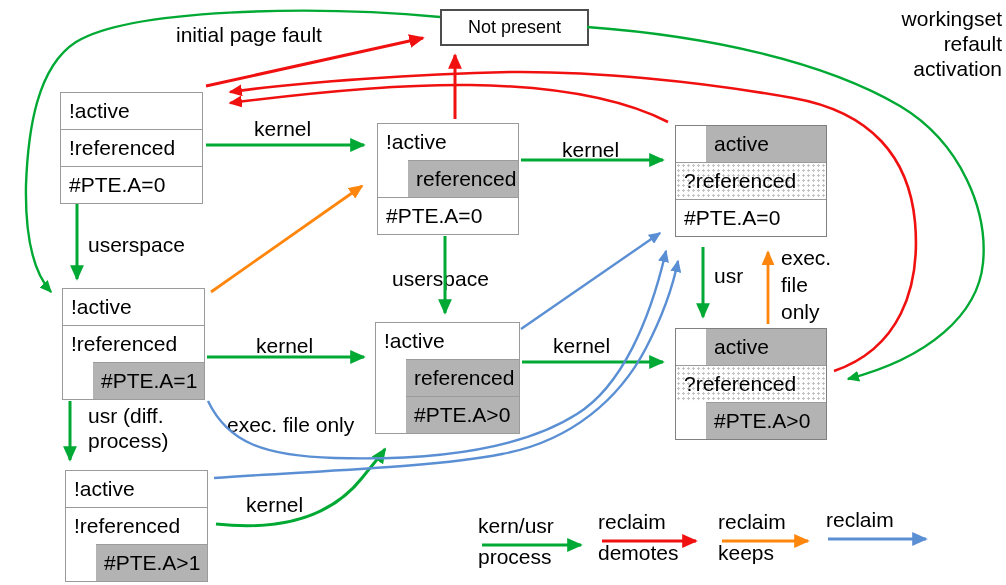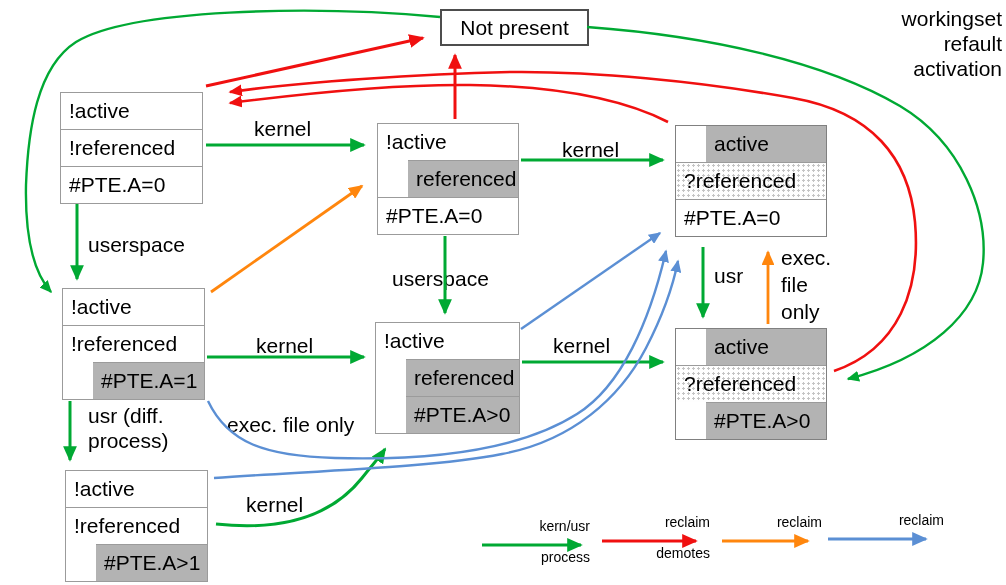--- a/index.html
+++ b/index.html
@@ -11,26 +11,26 @@
   .state-box{position:absolute;background:#fff;border:1px solid #9b9b9b;}
   .state-row{height:36px;line-height:36px;font-size:21px;padding:0 0 0 8px;
     border-top:1px solid #9b9b9b;background:#fff;white-space:nowrap;}
   .state-row:first-child{border-top:none;}
   .row-gray{background:#b3b3b3;margin-left:30px;}
   .row-stipple{background-color:#fefefe;
     background-image:radial-gradient(circle,#c4c4c4 1px,transparent 1.3px);
     background-size:5px 5px;}
   .np-box{position:absolute;left:440px;top:9px;width:145px;height:33px;
     border:2px solid #4d4d4d;background:#fff;text-align:center;
-    line-height:33px;font-size:21px;}
+    line-height:33px;font-size:18px;}
   
   .lbl{position:absolute;font-size:21px;line-height:25px;white-space:pre-line;}
   .lbl-right{text-align:right;}
   
-  .legend-item{position:absolute;text-align:right;font-size:14px;}
+  .legend-item{position:absolute;text-align:left;font-size:21px;}
   .legend-item .ll{line-height:26px;}
   .legend-item .ll + .ll{margin-top:5px;}
   svg.overlay{position:absolute;left:0;top:0;pointer-events:none;}
 </style>
 </head>
 <body>
 
 <div class="canvas">
 
   <div class="np-box">Not present</div>
@@ -70,20 +70,21 @@
     <div class="state-row row-stipple">?referenced</div>
     <div class="state-row row-gray">#PTE.A&gt;0</div>
   </div>
 
   <div class="state-box" style="left:65px;top:470px;width:141px">
     <div class="state-row">!active</div>
     <div class="state-row">!referenced</div>
     <div class="state-row row-gray">#PTE.A&gt;1</div>
   </div>
 
+  <div class="lbl" style="left:176px;top:22px">initial page fault</div>
   <div class="lbl lbl-right" style="left:838px;top:6px;width:164px">workingset
 refault
 activation</div>
   <div class="lbl" style="left:254px;top:116px">kernel</div>
   <div class="lbl" style="left:562px;top:137px">kernel</div>
   <div class="lbl" style="left:256px;top:333px">kernel</div>
   <div class="lbl" style="left:553px;top:333px">kernel</div>
   <div class="lbl" style="left:246px;top:492px">kernel</div>
   <div class="lbl" style="left:88px;top:232px">userspace</div>
   <div class="lbl" style="left:392px;top:266px">userspace</div>
@@ -98,20 +99,21 @@
   <div class="legend-item" style="left:478px;top:513px;width:112px">
     <div class="ll">kern/usr</div>
     <div class="ll">process</div>
   </div>
   <div class="legend-item" style="left:598px;top:509px;width:112px">
     <div class="ll">reclaim</div>
     <div class="ll">demotes</div>
   </div>
   <div class="legend-item" style="left:718px;top:509px;width:104px">
     <div class="ll">reclaim</div>
+    <div class="ll">keeps</div>
   </div>
   <div class="legend-item" style="left:826px;top:507px;width:118px">
     <div class="ll">reclaim</div>
   </div>
 
   <svg class="overlay" width="1006" height="585" viewBox="0 0 1006 585">
     <defs>
       <marker id="ah-g" markerWidth="5.6" markerHeight="4.6" refX="4.6" refY="2.3" orient="auto" markerUnits="strokeWidth">
         <path d="M0,0 L5.2,2.3 L0,4.6 z" fill="#00a933"></path>
       </marker>

